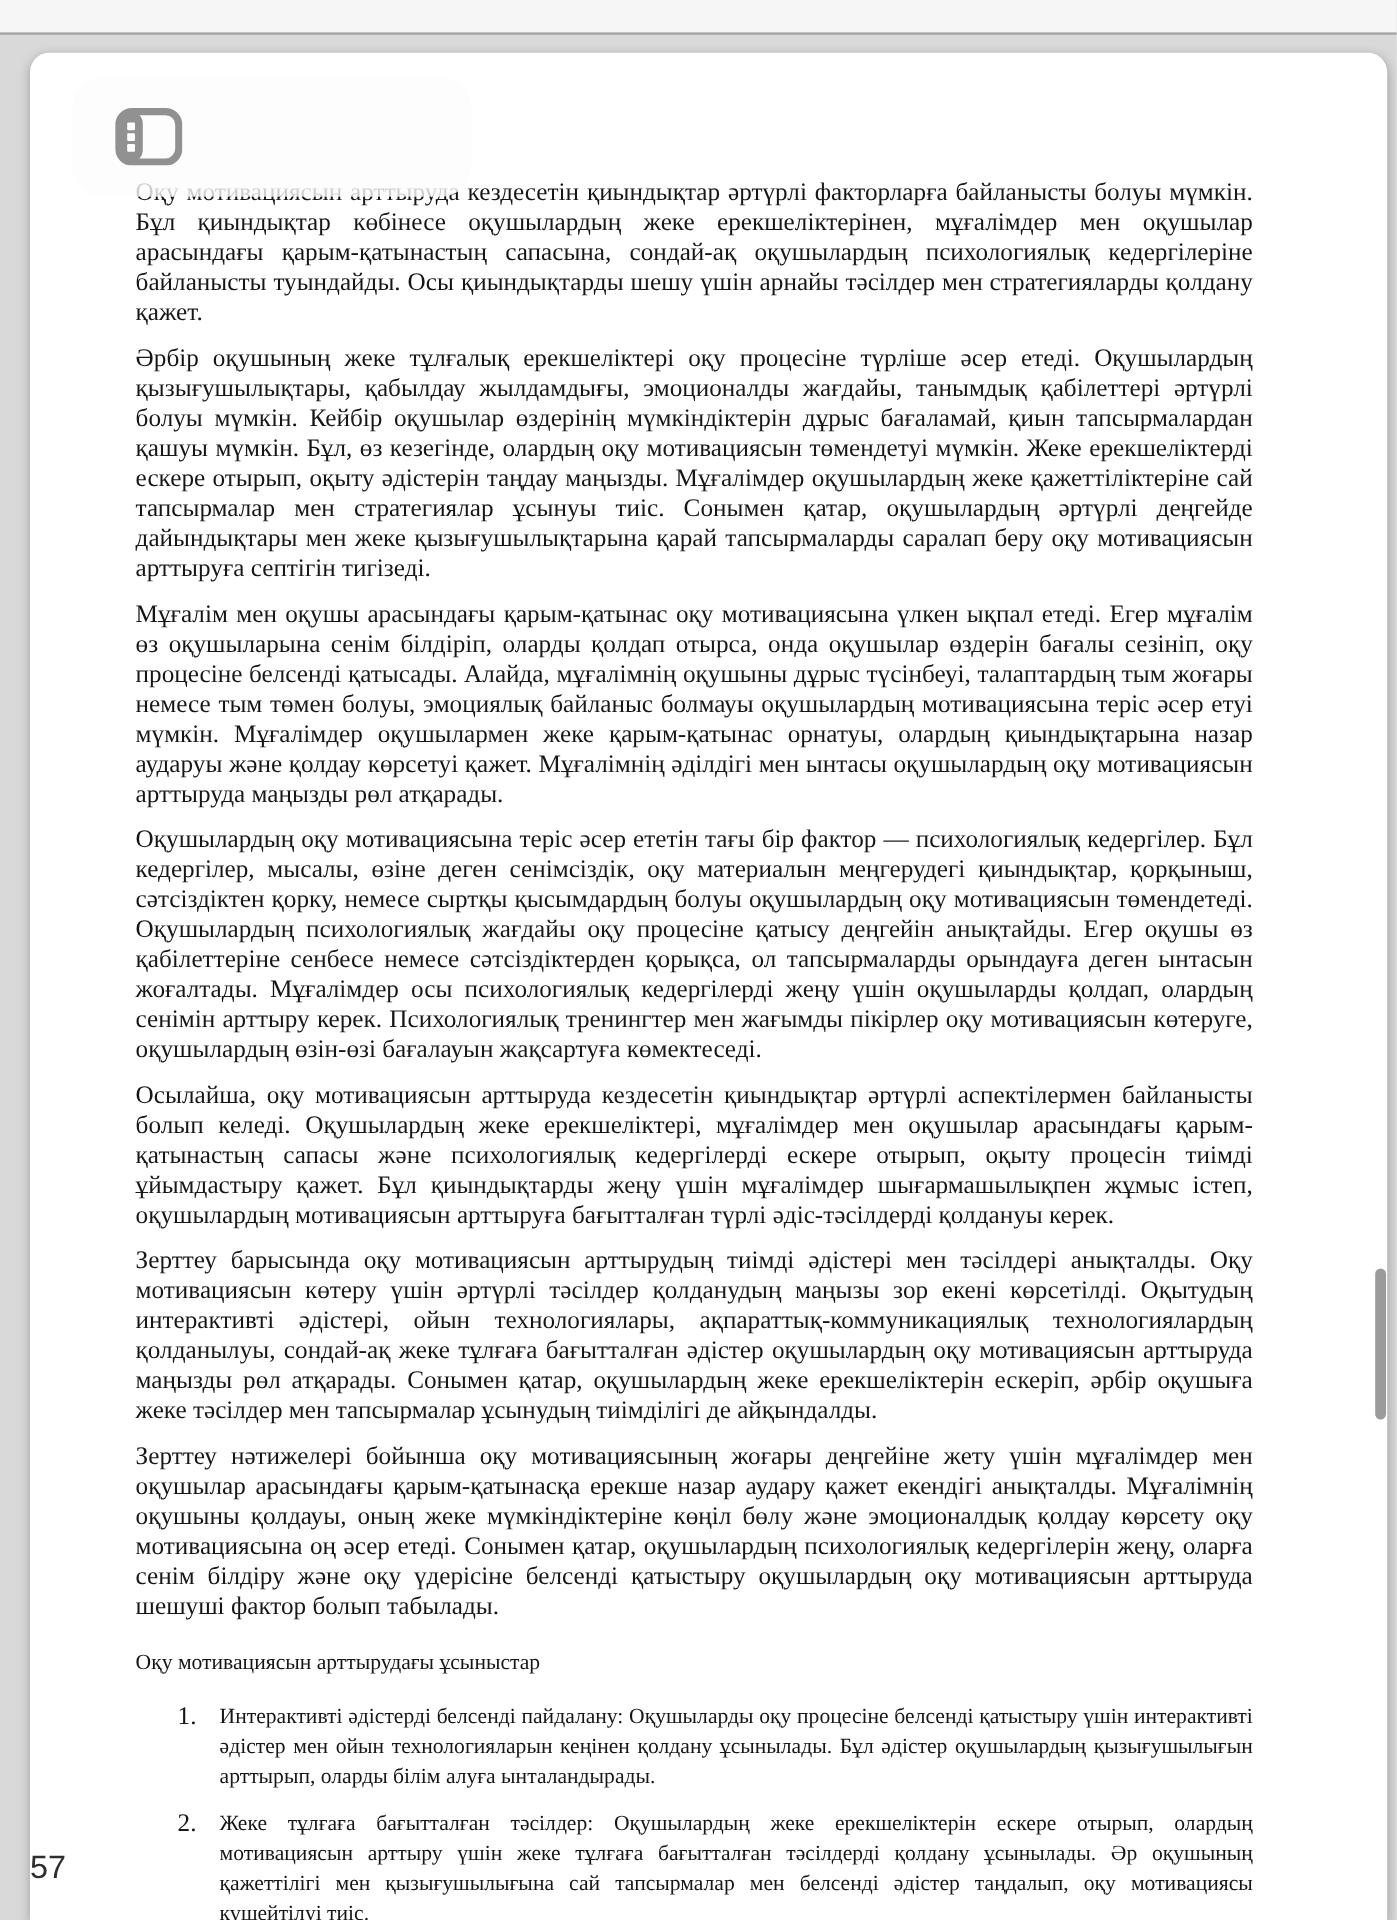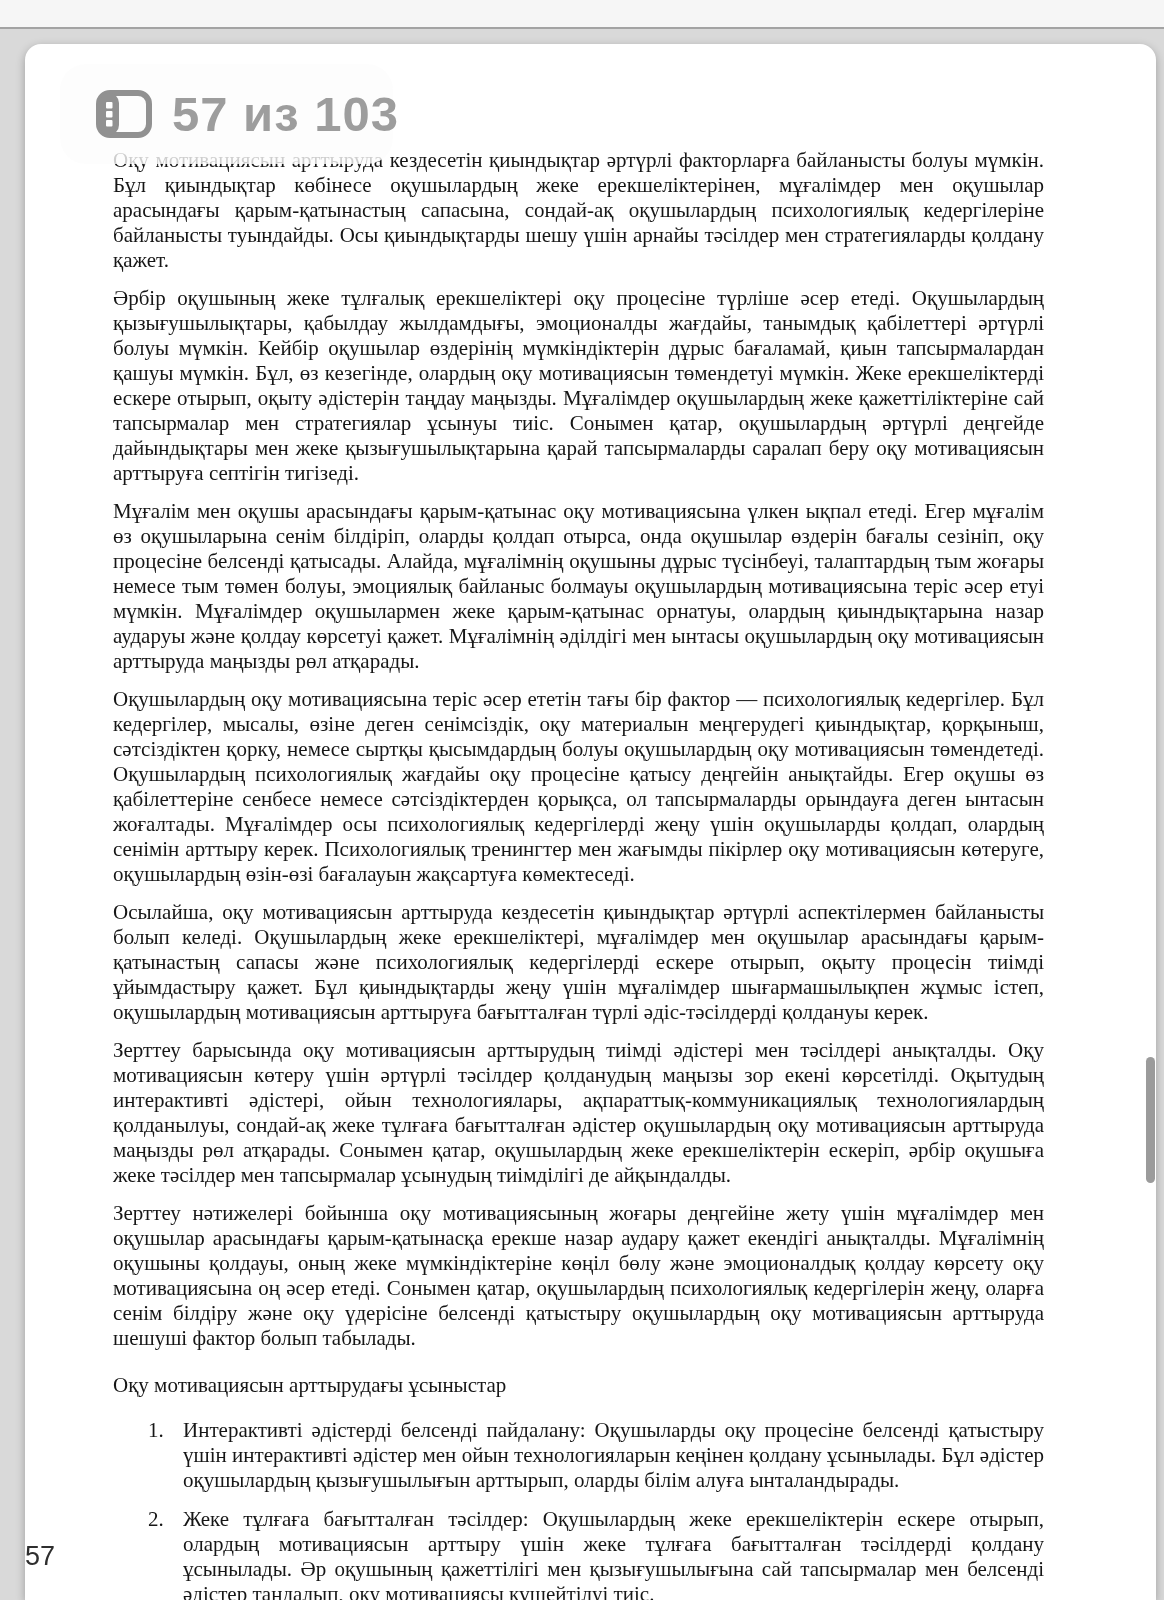--- a/index.html
+++ b/index.html
@@ -28,27 +28,27 @@
   }
   .body-text{
     font-size:21px;
     line-height:25px;
     color:#161616;
     text-align:justify;
   }
   .body-text p{margin:0 0 13px 0;}
   .rec-heading{
     margin:22px 0 20px 0;
-    font-size:21px;line-height:25px;color:#161616;
+    font-size:18px;line-height:25px;color:#161616;
     text-align:left;
   }
   .num-list{margin-left:35px;}
   .li-row{display:flex;margin:0 0 14px 0;}
   .li-num{flex:none;width:35px;font-size:21px;line-height:25px;color:#161616;}
-  .li-text{flex:1;font-size:21px;line-height:25px;color:#161616;text-align:justify;}
+  .li-text{flex:1;font-size:18px;line-height:25px;color:#161616;text-align:justify;}
   .page-footer{
     position:absolute;left:0;right:0;top:1497px;
     text-align:left;
     font-family:"Liberation Sans", sans-serif;
     font-size:27px;color:#2e2e2e;
   }
   .badge{
     position:absolute;left:60px;top:64px;width:333px;height:100px;
     background:rgba(252,252,252,0.80);
     border-radius:26px;
@@ -108,16 +108,15 @@
 </div>
 
 <div class="badge">
   <svg class="icon" width="56" height="48" viewBox="0 0 56 48" aria-hidden="true">
     <rect x="3" y="3" width="50" height="42" rx="11" fill="none" stroke="#919191" stroke-width="6"></rect>
     <rect x="3" y="3" width="20" height="42" rx="10" fill="#919191"></rect>
     <rect x="10" y="12" width="6.5" height="6.5" rx="1" fill="#ffffff"></rect>
     <rect x="10" y="21" width="6.5" height="6.5" rx="1" fill="#ffffff"></rect>
     <rect x="10" y="30" width="6.5" height="6.5" rx="1" fill="#ffffff"></rect>
   </svg>
-  <span class="label">57 из 103</span>
 </div>
 
 <div class="scroll-thumb"></div>
 
 </body></html>

